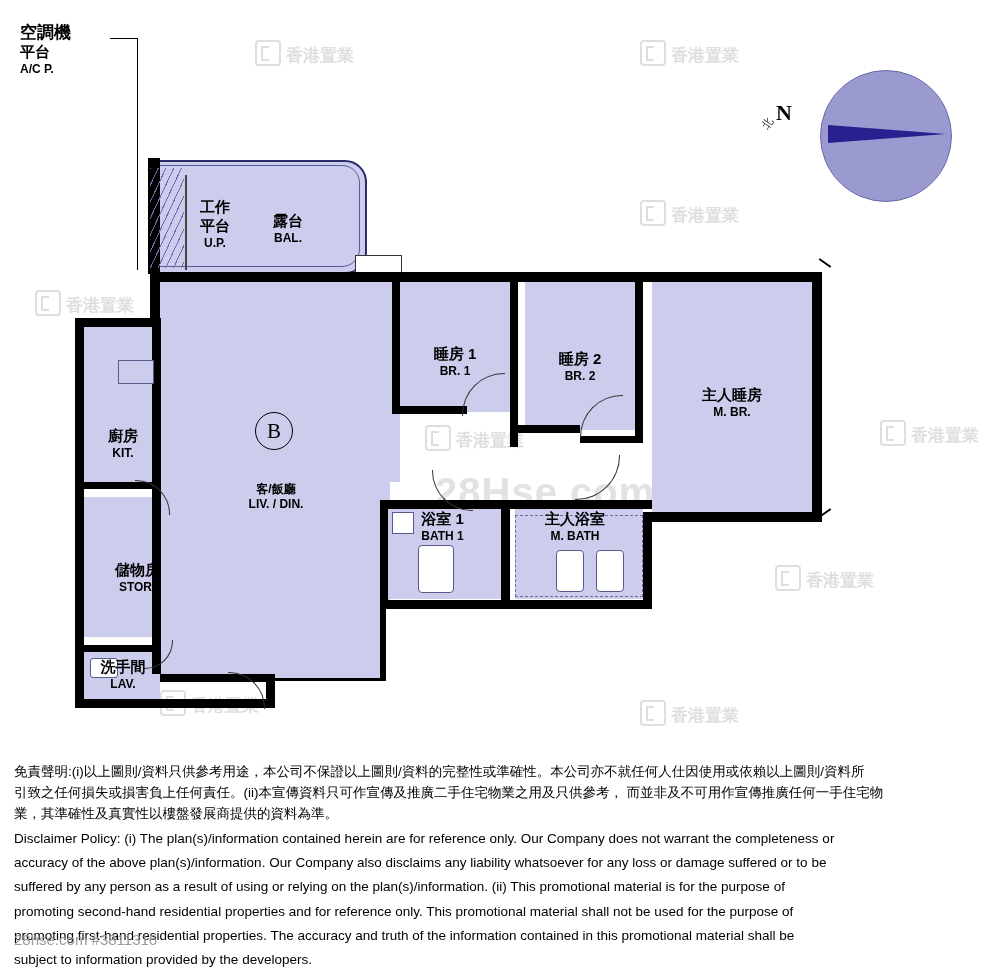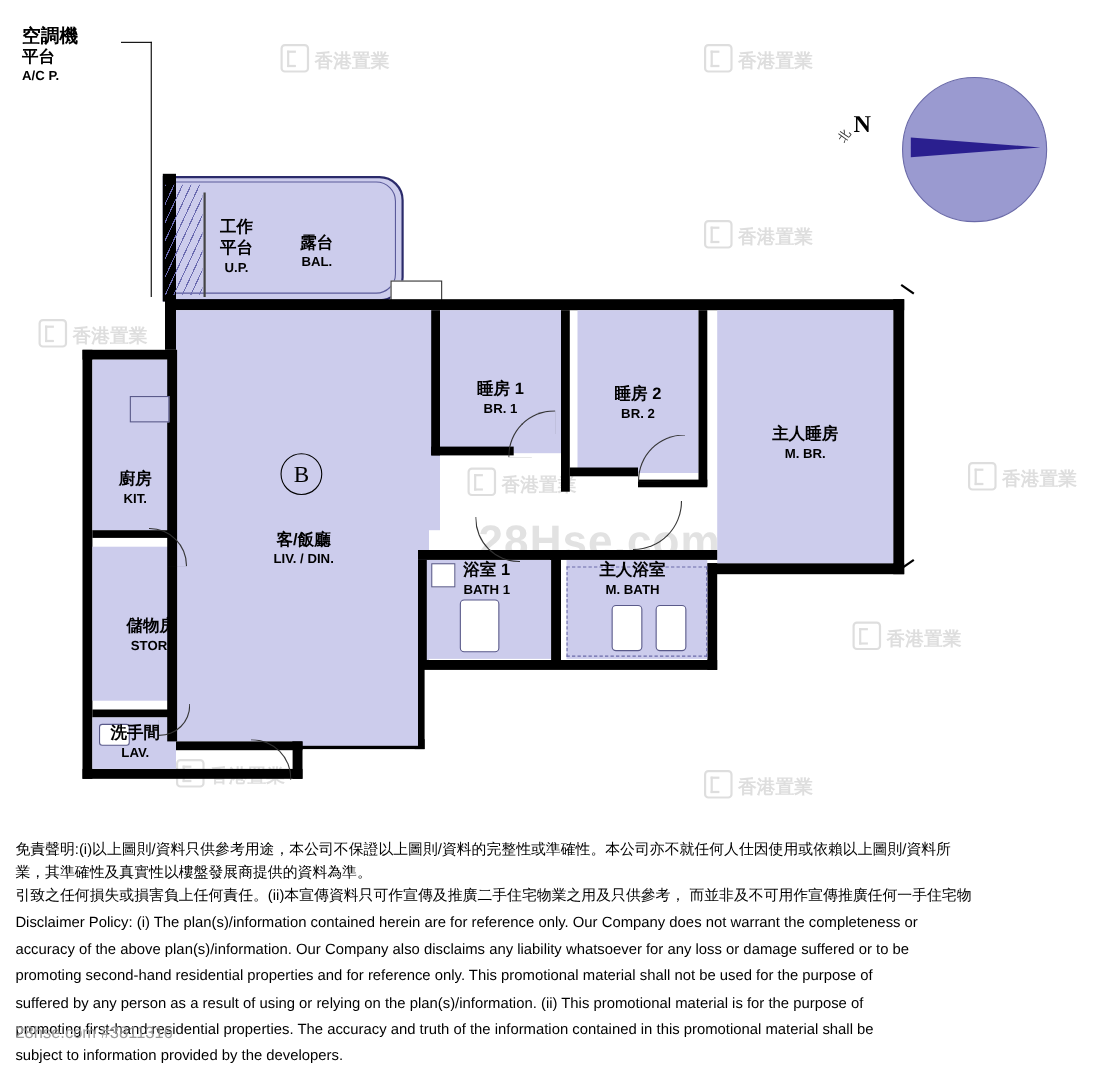--- a/index.html
+++ b/index.html
@@ -170,21 +170,21 @@
   </div>
   <div class="lbl" style="left:662px;top:386px;width:140px;">
     <span class="cn">主人睡房</span>
       <span class="en">M. BR.</span>
   </div>
   <div class="lbl" style="left:86px;top:427px;width:74px;text-align:center;">
     <span class="cn">廚房</span>
       <span class="en">KIT.</span>
   </div>
   <div class="lbl" style="left:218px;top:482px;width:116px;">
-    <span class="cn" style="font-size:15px;">客/飯廳</span>
+    <span class="cn" style="font-size:12px;">客/飯廳</span>
       <span class="en">LIV. / DIN.</span>
   </div>
   <div class="lbl" style="left:86px;top:561px;width:74px;text-align:right;">
     <span class="cn">儲物房</span>
       <span class="en">STORE</span>
   </div>
   <div class="lbl" style="left:86px;top:658px;width:74px;">
     <span class="cn">洗手間</span>
       <span class="en">LAV.</span>
   </div>
@@ -196,23 +196,23 @@
     <span class="cn">主人浴室</span>
       <span class="en">M. BATH</span>
   </div>
 
   <div class="wall" style="left:818px;top:262px;width:14px;height:2px;transform:rotate(35deg);"></div>
   <div class="wall" style="left:818px;top:512px;width:14px;height:2px;transform:rotate(-35deg);"></div>
 </div>
 
 <div id="disclaimer">
   <div class="zh">免責聲明:(i)以上圖則/資料只供參考用途，本公司不保證以上圖則/資料的完整性或準確性。本公司亦不就任何人仕因使用或依賴以上圖則/資料所</div>
+  <div class="zh">引致之任何損失或損害負上任何責任。(ii)本宣傳資料只可作宣傳及推廣二手住宅物業之用及只供參考， 而並非及不可用作宣傳推廣任何一手住宅物</div>
   <div class="zh">業，其準確性及真實性以樓盤發展商提供的資料為準。</div>
-  <div class="zh">引致之任何損失或損害負上任何責任。(ii)本宣傳資料只可作宣傳及推廣二手住宅物業之用及只供參考， 而並非及不可用作宣傳推廣任何一手住宅物</div>
   <div class="en">Disclaimer Policy: (i) The plan(s)/information contained herein are for reference only. Our Company does not warrant the completeness or</div>
   <div class="en">accuracy of the above plan(s)/information. Our Company also disclaims any liability whatsoever for any loss or damage suffered or to be</div>
+  <div class="en">suffered by any person as a result of using or relying on the plan(s)/information. (ii) This promotional material is for the purpose of</div>
   <div class="en">promoting second-hand residential properties and for reference only. This promotional material shall not be used for the purpose of</div>
-  <div class="en">suffered by any person as a result of using or relying on the plan(s)/information. (ii) This promotional material is for the purpose of</div>
   <div class="en">promoting first-hand residential properties. The accuracy and truth of the information contained in this promotional material shall be</div>
   <div class="en">subject to information provided by the developers.</div>
 </div>
 
 <div id="ref">28hse.com #3811316</div>
 
 </body></html>

